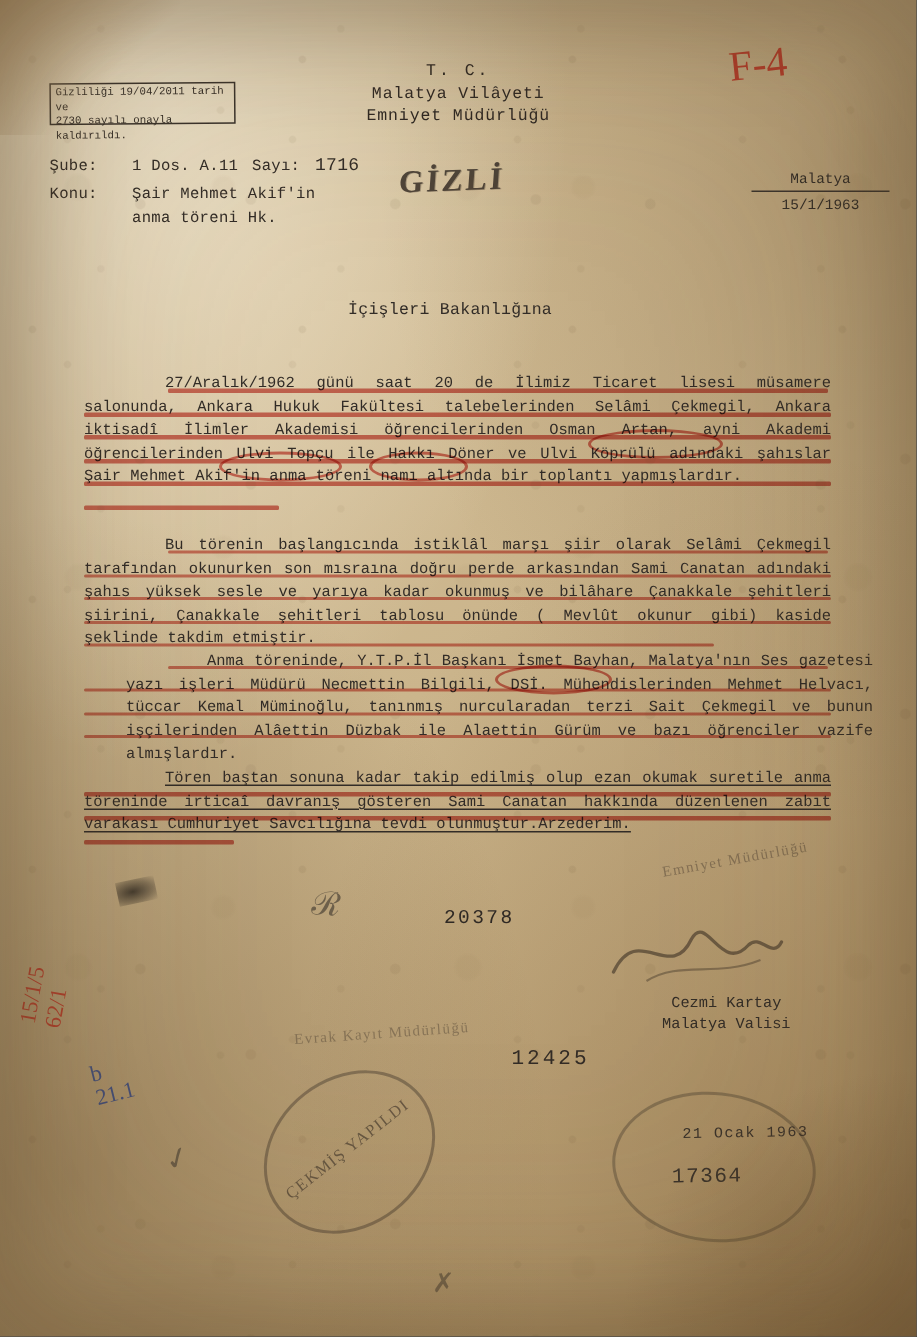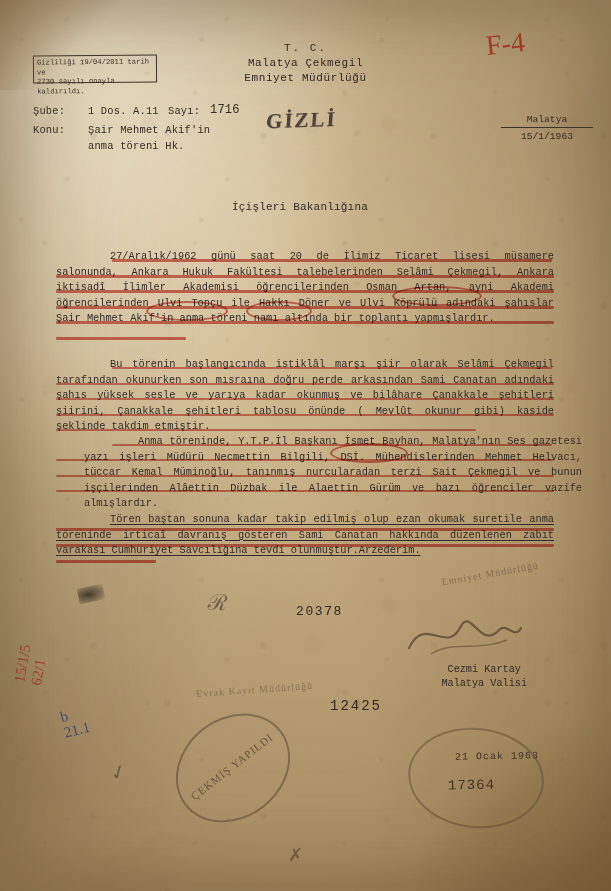--- a/index.html
+++ b/index.html
@@ -182,21 +182,21 @@
     position: absolute;
     left: 296px; top: 592px;
     font-family: "Liberation Mono", monospace;
     font-size: 13px;
     letter-spacing: 1.6px;
     color: #2f2924;
     margin-top: 12px;
   }
   .num-12425 {
     position: absolute;
-    left: 330px; top: 698px;
+    left: 341px; top: 698px;
     font-family: "Liberation Mono", monospace;
     font-size: 14px;
     letter-spacing: 2px;
     color: #332c26;
   }
   .num-17364 {
     position: absolute;
     left: 448px; top: 777px;
     font-family: "Liberation Mono", monospace;
     font-size: 14px;
@@ -341,21 +341,21 @@
 </head>
 <body>
 
 <div class="page">
   <div class="sheet">
 
     <div class="valid-box">Gizliliği 19/04/2011 tarih ve
 2730 sayılı onayla kaldırıldı.</div>
 
     <div class="hdr hdr-1">T. C.</div>
-    <div class="hdr hdr-2">Malatya Çekmegil</div>
+    <div class="hdr hdr-2">Malatya Vilâyeti</div>
     <div class="hdr hdr-3">Emniyet Müdürlüğü</div>
 
     <div class="hand-f4">F-4</div>
 
     <div class="typed" style="left:33px; top:104px;">Şube:</div>
     <div class="typed" style="left:88px; top:104px;">1 Dos. A.11</div>
     <div class="typed" style="left:168px; top:104px;">Sayı:</div>
     <div class="typed" style="left:210px; top:103px; font-size:12px;">1716</div>
     <div class="typed" style="left:33px; top:123px;">Konu:</div>
     <div class="typed" style="left:88px; top:123px;">Şair Mehmet Akif'in</div>

